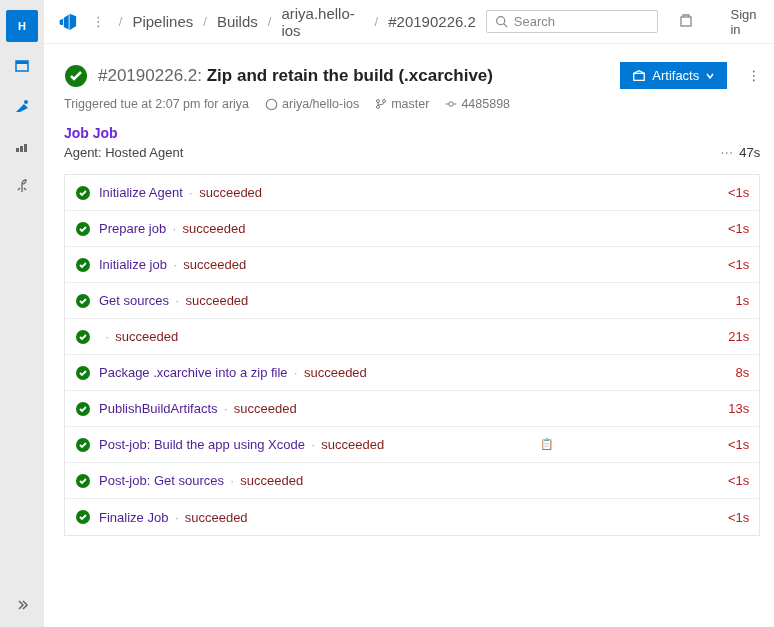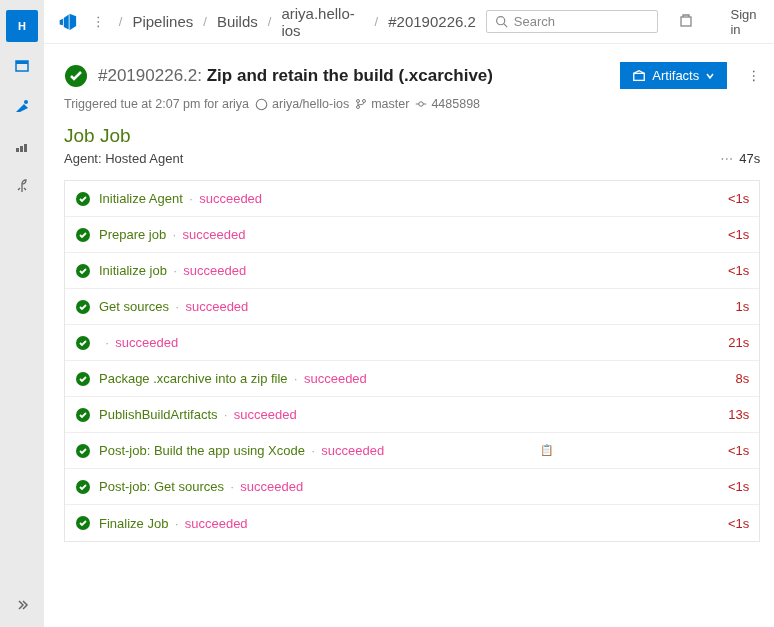--- a/index.html
+++ b/index.html
@@ -22,37 +22,37 @@
   .signin { margin-left: 22px; color: #555; cursor: pointer; }
   .content { padding: 18px 20px 20px 20px; overflow-y: auto; display:flex; flex-direction:column; }
   .titlebar { display: flex; align-items: center; gap: 10px; }
   .bigcheck { width: 24px; height: 24px; color: #107c10; }
   .title { font-size: 17px; }
   .title .num { color: #666; }
   .title .name { font-weight: 600; color: #222;}
   .title-spacer { flex: 1; }
   .artifacts-btn { background: #0078d4; color: #fff; border: none; padding: 6px 12px; font-size: 13px; display: flex; gap: 6px; align-items: center; cursor: pointer; }
   .title-more { margin-left: 10px; color: #555; cursor: pointer; }
-  .subtitle { margin-top: 8px; color: #777; font-size: 12.5px; display: flex; align-items: center; gap: 6px; }
+  .subtitle { margin-top: 8px; color: #777; font-size: 12.5px; display: flex; align-items: center; gap: 16px; }
   .subtitle span { display: inline-flex; align-items:center; gap:4px;}
   .tabs { display: flex; gap: 18px; border-bottom: 1px solid #e0e0e0; margin-top: 26px; }
   .tab { padding: 6px 0 10px 0; font-size: 13px; color: #555; cursor: pointer; }
   .tab.active { color: #222; font-weight: 600; border-bottom: 2px solid #0078d4; margin-bottom:-1px; }
   .jobhead { display: flex; align-items: baseline; margin-top: 14px; }
-  .jobtitle { font-size: 19px; font-weight: 400; color: #4d7c0f; }
+  .jobtitle { font-size: 14px; font-weight: 700; color: #6d28d9; }
   .jobstart { margin-left: auto; font-size: 13px; color: #333; }
   .jobagent { margin-top: 4px; font-size: 13px; color: #444; display:flex; align-items:center;}
   .jobagent .dur { margin-left:auto; color:#333; font-size:13px; display:flex; align-items:center; gap:6px;}
   .steps { border:1px solid #e6e6e6; margin-top:14px; }
   .step { display: flex; align-items: center; height: 36px; padding: 0 10px; border-bottom:1px solid #eee; cursor:pointer; background:#fff; }
   .step:last-child { border-bottom:none; }
   .scheck { width:16px; height:16px; color:#107c10; margin-right:8px; flex-shrink:0; }
-  .sname { color:#4d7c0f; }
+  .sname { color:#4c1d95; }
   .sdot { color:#aaa; margin: 0 6px; }
-  .sstatus { color:#ec4899; }
+  .sstatus { color:#7f1d1d; }
   .stime { margin-left:auto; color:#b91c1c; font-size:13px; }
   .sicon { color:#0078d4; margin-right:18px; font-size:11px;}
 </style>
 </head>
 <body>
 
 <div class="app">
   <div class="sidebar">
     <div class="sb-icon h">H</div>
     <div class="sb-icon">

